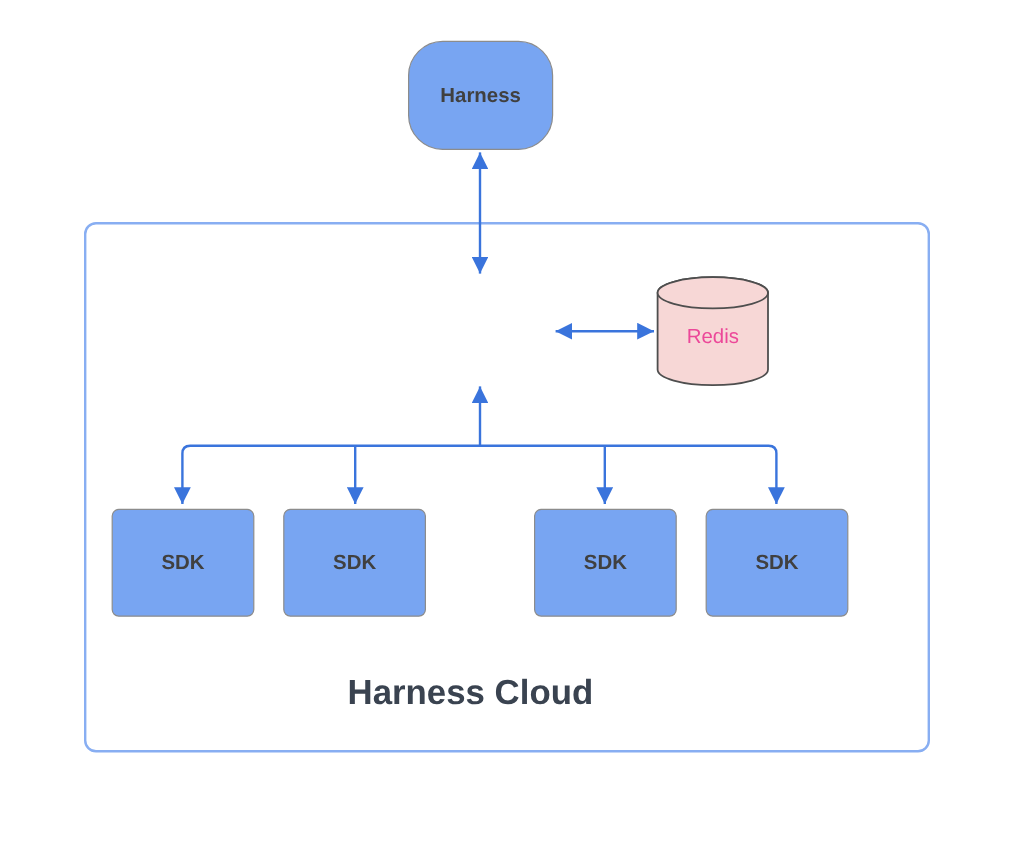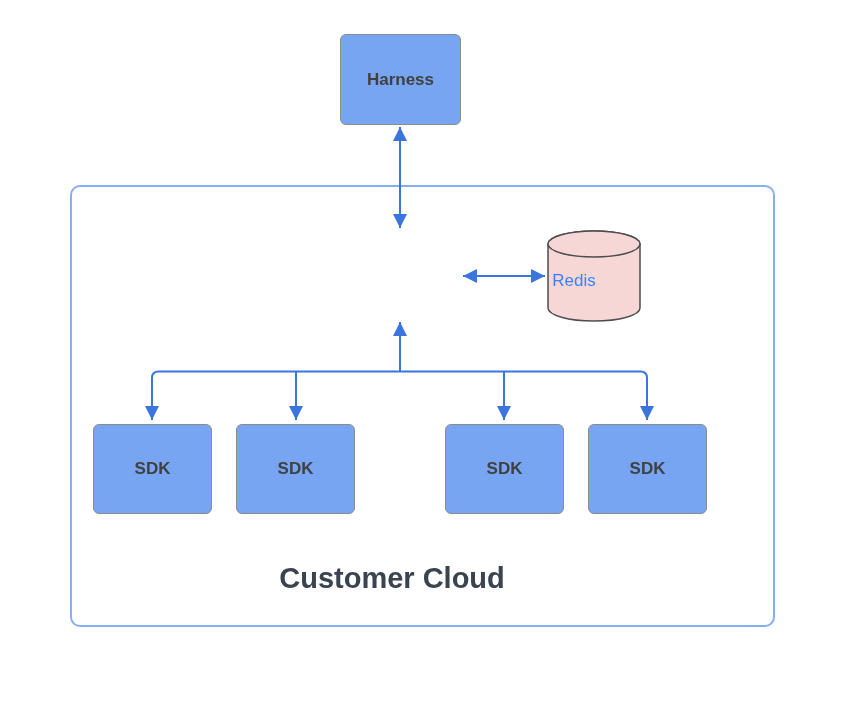--- a/index.html
+++ b/index.html
@@ -37,42 +37,42 @@
     background: #78A5F2;
     border: 1.5px solid #8C8C8C;
     border-radius: 6px;
     display: flex; align-items: center; justify-content: center;
     color: #404040;
     font-size: 17px;
     box-sizing: border-box;
     z-index: 3;
   }
   .node.bold { font-weight: bold; }
-  .node-harness { left: 340px; top: 34px;  width: 121px; height: 91px; }
+  .node-harness { left: 340px; top: 34px;  width: 121px; height: 91px; border-radius: 29px; }
   .node-primary { left: 341px; top: 230px; width: 119px; height: 89px; }
   .node-sdk1    { left: 93px;  top: 424px; width: 119px; height: 90px; }
   .node-sdk2    { left: 236px; top: 424px; width: 119px; height: 90px; }
   .node-sdk3    { left: 445px; top: 424px; width: 119px; height: 90px; }
   .node-sdk4    { left: 588px; top: 424px; width: 119px; height: 90px; }
   .redis-label {
     position: absolute;
-    left: 528px; top: 250px; width: 92px; height: 62px;
+    left: 548px; top: 250px; width: 92px; height: 62px;
     display: flex; align-items: center; justify-content: center;
     font-size: 17px;
-    color: #3b82f6;
+    color: #ec4899;
     z-index: 3;
   }
 </style>
 </head>
 <body>
 
 <div class="canvas">
 
   <div class="container-box"></div>
-  <div class="container-label">Customer Cloud</div>
+  <div class="container-label">Harness Cloud</div>
 
   <svg class="edges-layer" width="841" height="703" viewBox="0 0 841 703">
     <defs>
       <marker id="ah" viewBox="0 0 10 10" refX="10" refY="5" markerWidth="7" markerHeight="7" orient="auto">
         <path d="M0,0 L10,5 L0,10 Z" fill="#3A74DC"></path>
       </marker>
       <marker id="ahr" viewBox="0 0 10 10" refX="0" refY="5" markerWidth="7" markerHeight="7" orient="auto">
         <path d="M10,0 L0,5 L10,10 Z" fill="#3A74DC"></path>
       </marker>
     </defs>

